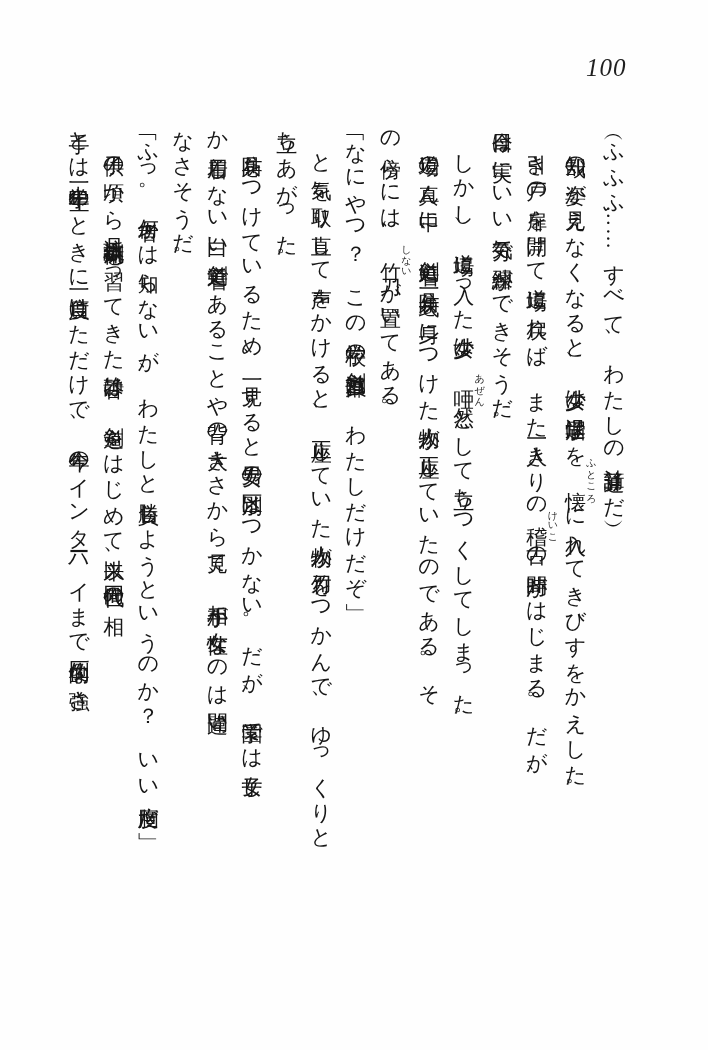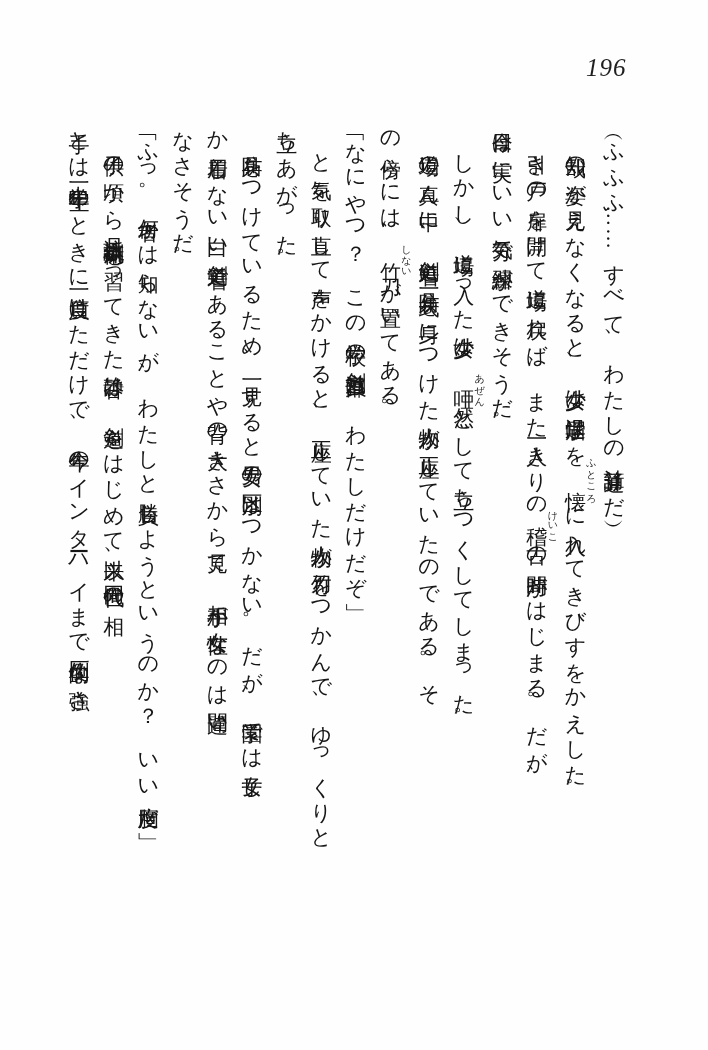--- a/index.html
+++ b/index.html
@@ -47,21 +47,21 @@
   rt {
     font-size: 10px;
     letter-spacing: 0;
     color: #2a2a2a;
   }
 </style>
 </head>
 <body>
 
 <div class="page">
-  <div class="page-number">196</div>
+  <div class="page-number">100</div>
   <div class="text-block" id="text-block">
       <div class="text-line" style="text-indent: 11.3px;"><span>（ふふふ……すべて、わたしの計算通りだ）</span></div>
       <div class="text-line" style="text-indent: 22.6px;"><span>知哉の姿が見えなくなると、少女は退学届けを</span><ruby>懐<rt>ふところ</rt></ruby><span>に入れてきびすをかえした。</span></div>
       <div class="text-line" style="text-indent: 22.6px;"><span>引き戸の扉を開けて道場に戻れば、また一人きりの</span><ruby>稽古<rt>けいこ</rt></ruby><span>の時間がはじまる。だが、</span></div>
       <div class="text-line" style="text-indent: 0px;"><span>今日は実にいい気分で練習ができそうだ。</span></div>
       <div class="text-line" style="text-indent: 22.6px;"><span>しかし、道場に入った少女は、</span><ruby>唖然<rt>あぜん</rt></ruby><span>として立ちつくしてしまった。</span></div>
       <div class="text-line" style="text-indent: 22.6px;"><span>道場の真ん中に、剣道着に防具一式を身につけた人物が正座していたのである。そ</span></div>
       <div class="text-line" style="text-indent: 0px;"><span>の傍らには、</span><ruby>竹刀<rt>しない</rt></ruby><span>が置いてある。</span></div>
       <div class="text-line" style="text-indent: 11.3px;"><span>「なにやつ？　この学校の剣道部員は、わたしだけだぞ」</span></div>
       <div class="text-line" style="text-indent: 22.6px;"><span>と気を取り直して声をかけると、正座していた人物が竹刀をつかんで、ゆっくりと</span></div>

